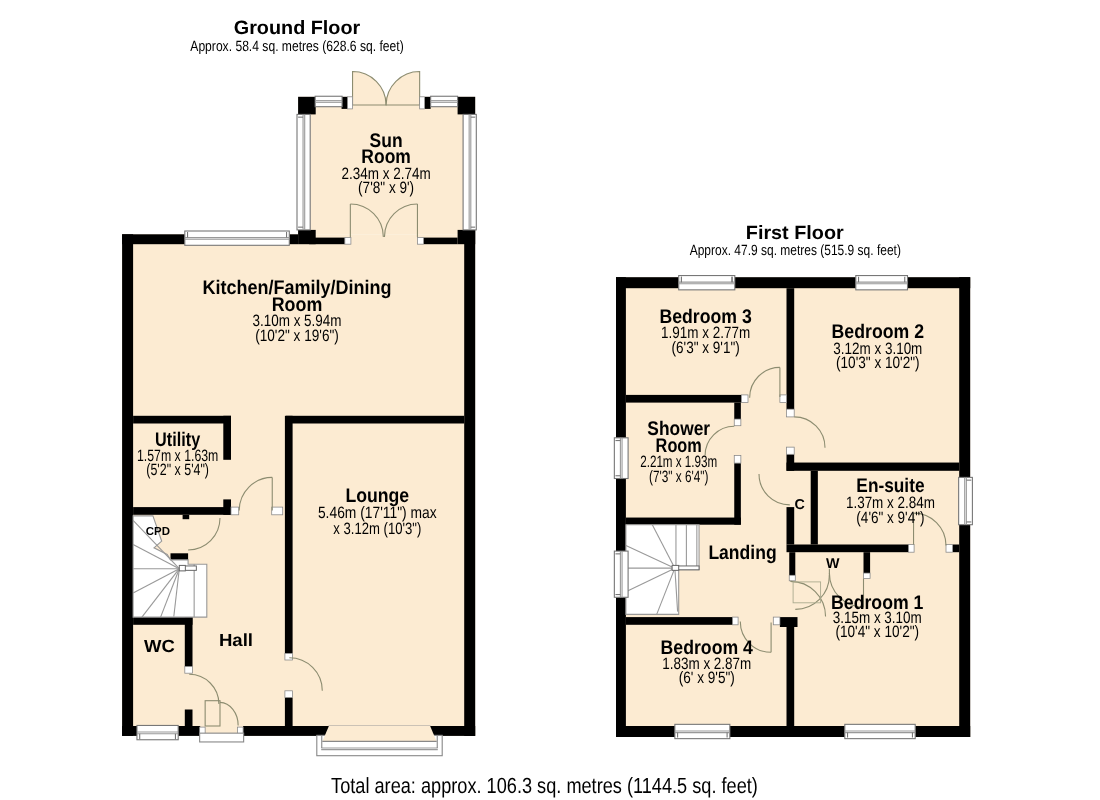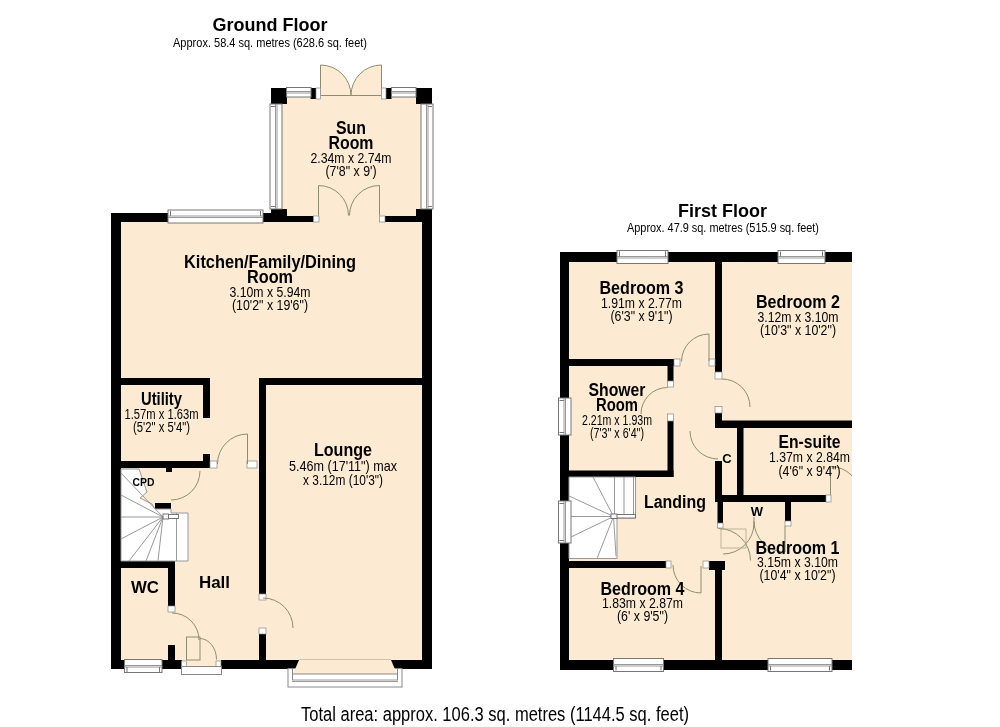--- a/index.html
+++ b/index.html
@@ -1,16 +1,16 @@
 <!DOCTYPE html>
 <html><head>
 <meta charset="utf-8">
 <style>
 html,body{margin:0;padding:0;background:#fff;}
-#page{position:relative;width:852px;height:727px;background:#fff;overflow:hidden;}
+#page{position:relative;width:1000px;height:727px;background:#fff;overflow:hidden;}
 text{font-family:"Liberation Sans",sans-serif;fill:#000;}
 .rn{font-weight:bold;font-size:18px;}
 .dm{font-size:15px;}
 .tt{font-weight:bold;font-size:17.5px;}
 .st{font-size:13.5px;}
 </style>
 </head>
 <body>
 <div id="page">
 <svg width="1000" height="727" viewBox="0 0 1000 727">

